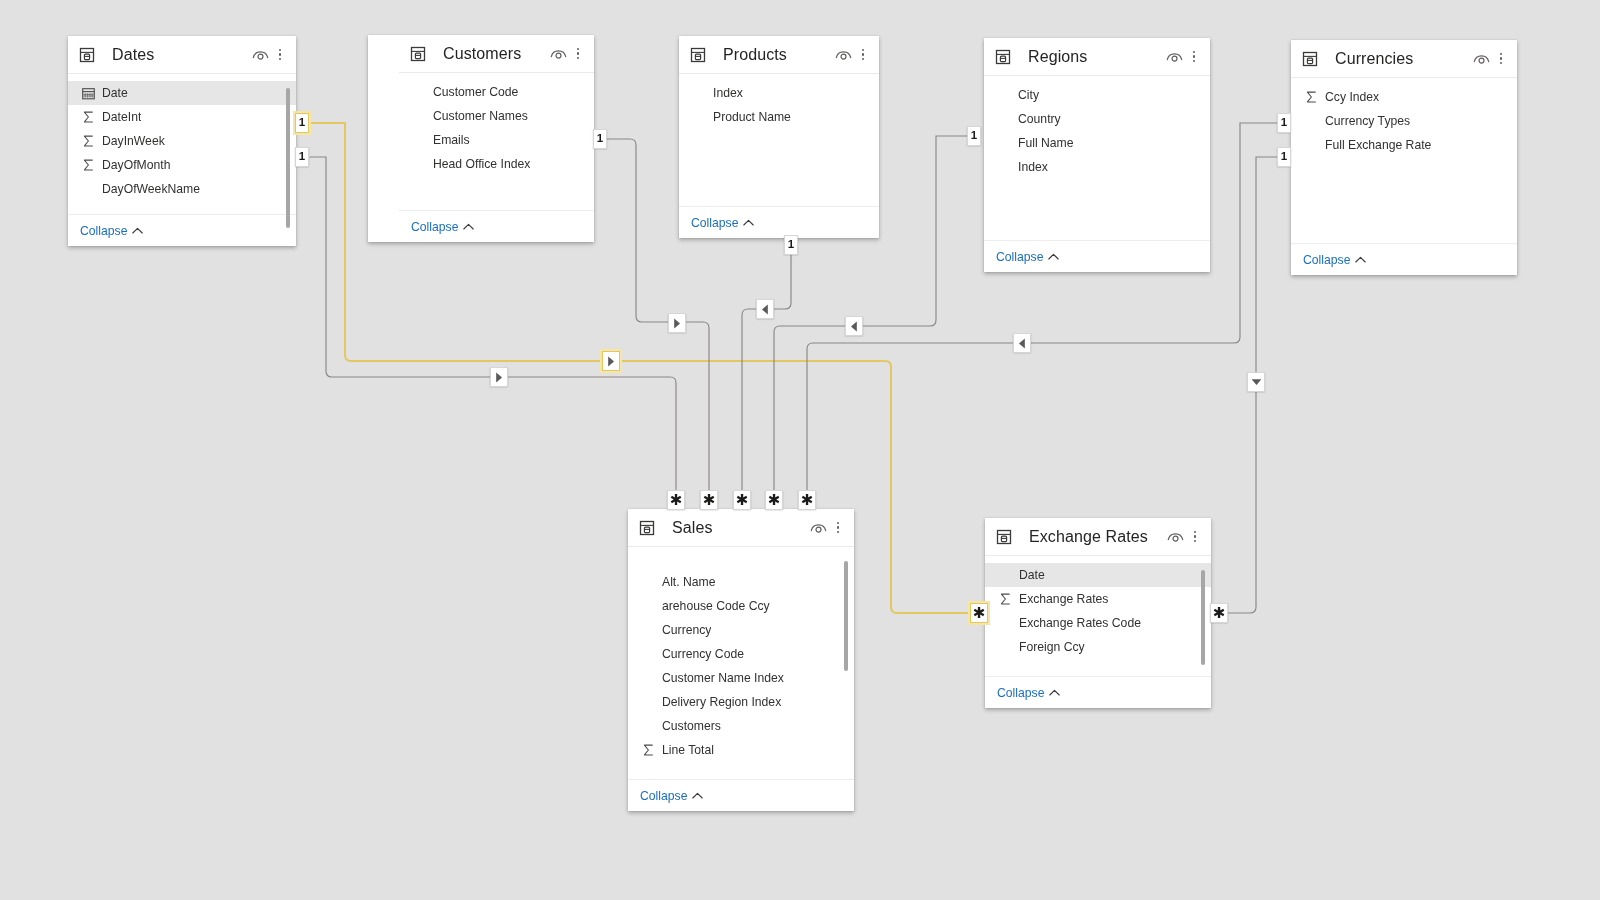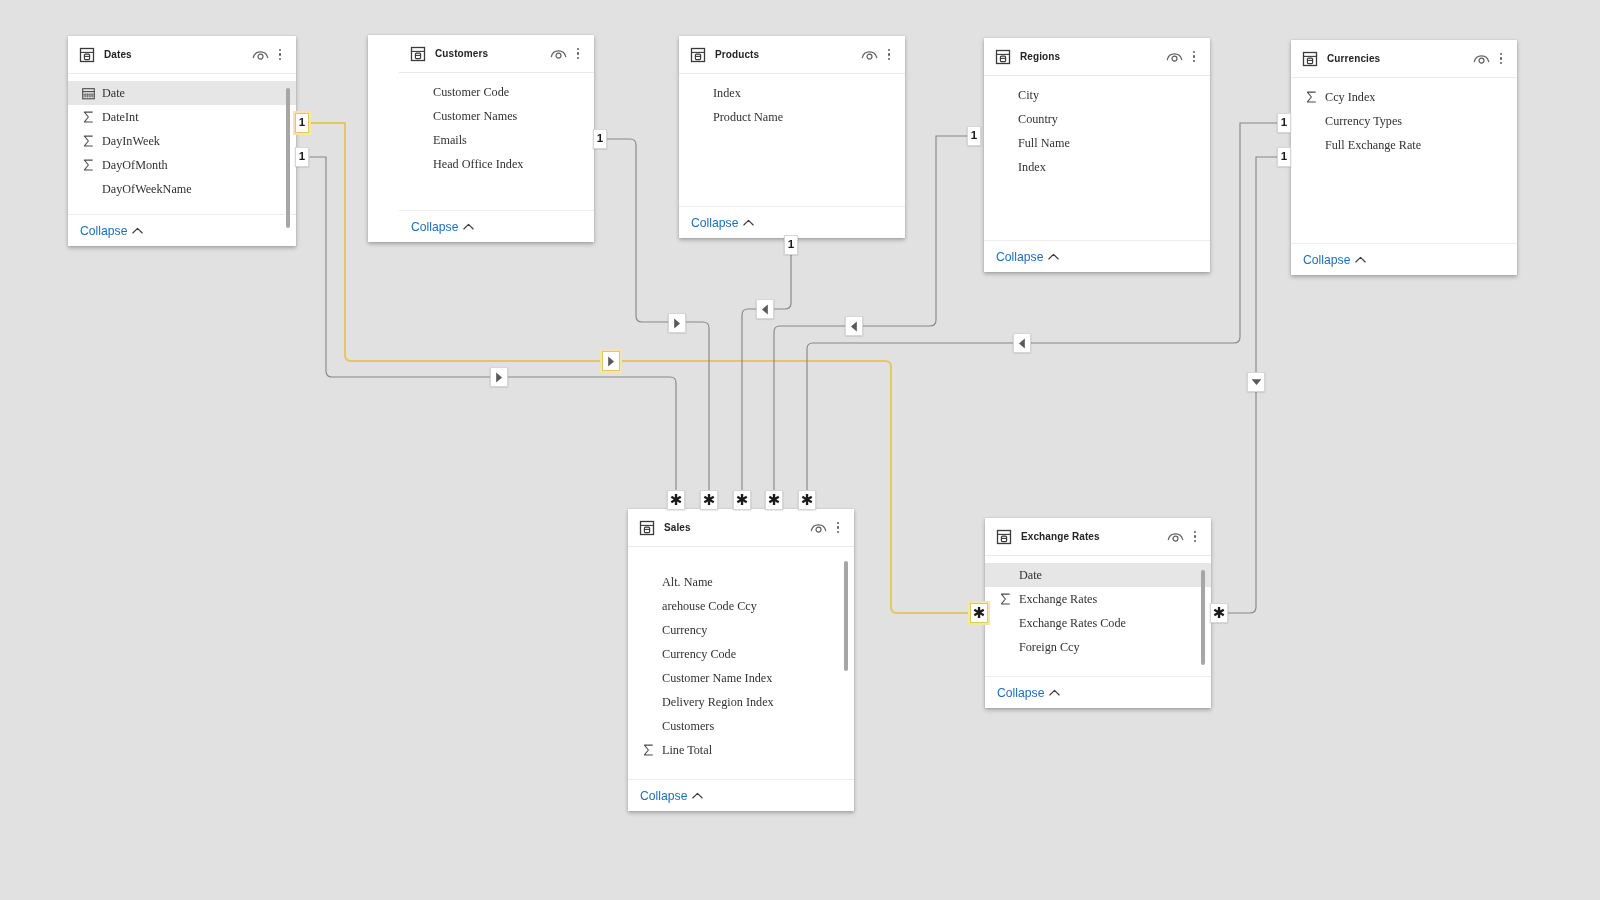--- a/index.html
+++ b/index.html
@@ -39,47 +39,47 @@
     flex: 0 0 auto;
   }
   .tbl-icon {
     width: 16px; height: 16px;
     flex: 0 0 auto;
     margin-right: 9px;
     position: relative;
   }
   .tbl-icon svg { display: block; }
   .tbl-title {
-    font-size: 10px;
+    font-size: 16px;
     color: #252423;
-    font-weight: 700;
+    font-weight: 400;
     letter-spacing: .1px;
     white-space: nowrap;
     flex: 1 1 auto;
+    margin-left: 8px;
   }
   .head-btn {
     width: 18px; height: 18px;
     flex: 0 0 auto;
     display: flex; align-items: center; justify-content: center;
     color: #605e5c;
   }
   .head-btn.eye { margin-right: 4px; }
   .dots {
     display: flex; flex-direction: column;
     align-items: center; justify-content: center;
     gap: 2.5px; height: 18px; width: 14px;
   }
   .dots i { width: 2.2px; height: 2.2px; background: #605e5c; border-radius: 50%; display:block; }
 
   .tbl-body {
     flex: 1 1 auto;
     padding: 7px 0 2px 0;
     overflow: hidden;
     position: relative;
-    font-family: Liberation Serif, serif;
   }
   .fld {
     display: flex;
     align-items: center;
     height: 24px;
     padding-left: 12px;
     font-size: 12.2px;
     color: #323130;
     white-space: nowrap;
   }
@@ -283,21 +283,21 @@
         <span class="collapse">
           <span>Collapse</span>
           <span>
             <svg class="chev" viewBox="0 0 11 7">
               <path d="M0.8 6 L5.5 1.3 L10.2 6" fill="none" stroke="#3a3a3a" stroke-width="1.1" stroke-linecap="round" stroke-linejoin="round"></path>
             </svg>
           </span>
         </span>
       </div>
     </div>
-    <div class="tbl" style="left: 679px; top: 36px; width: 226px; height: 202px;">
+    <div class="tbl" style="left: 679px; top: 36px; width: 200px; height: 202px;">
       <div class="tbl-head">
         <span class="tbl-icon">
           <svg width="16" height="16" viewBox="0 0 16 16">
     <rect x="1.5" y="1.5" width="13" height="13" fill="none" stroke="#3b3a39" stroke-width="1.3"></rect>
     <line x1="1.5" y1="5.4" x2="14.5" y2="5.4" stroke="#3b3a39" stroke-width="1.1"></line>
     <rect x="5.4" y="7.2" width="5.2" height="5.4" rx="1" fill="none" stroke="#3b3a39" stroke-width="1.2"></rect>
     <line x1="5.4" y1="9.4" x2="10.6" y2="9.4" stroke="#3b3a39" stroke-width="1.1"></line>
   </svg>
         </span>
         <span class="tbl-title">Products</span>

